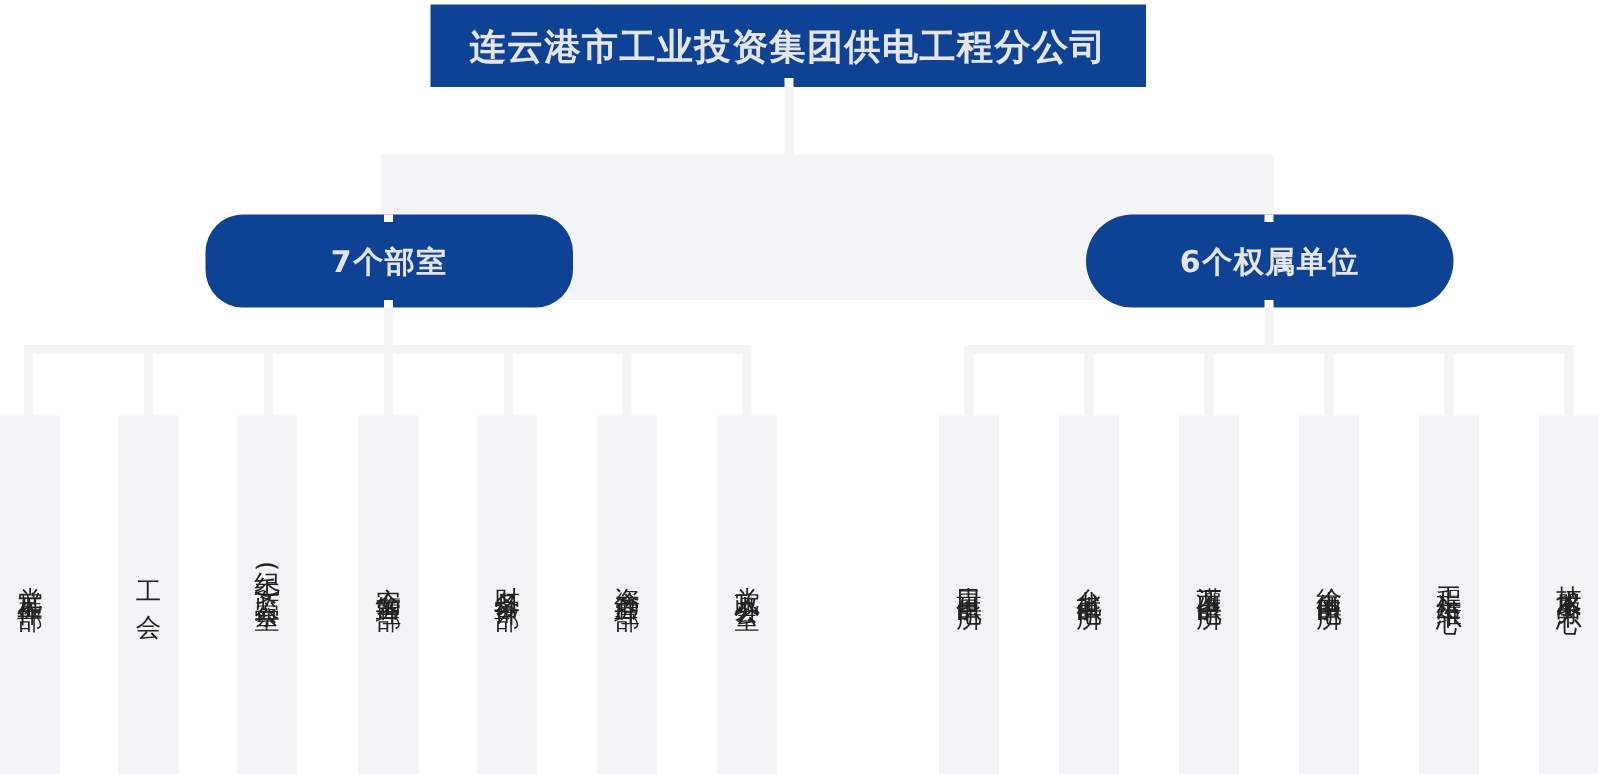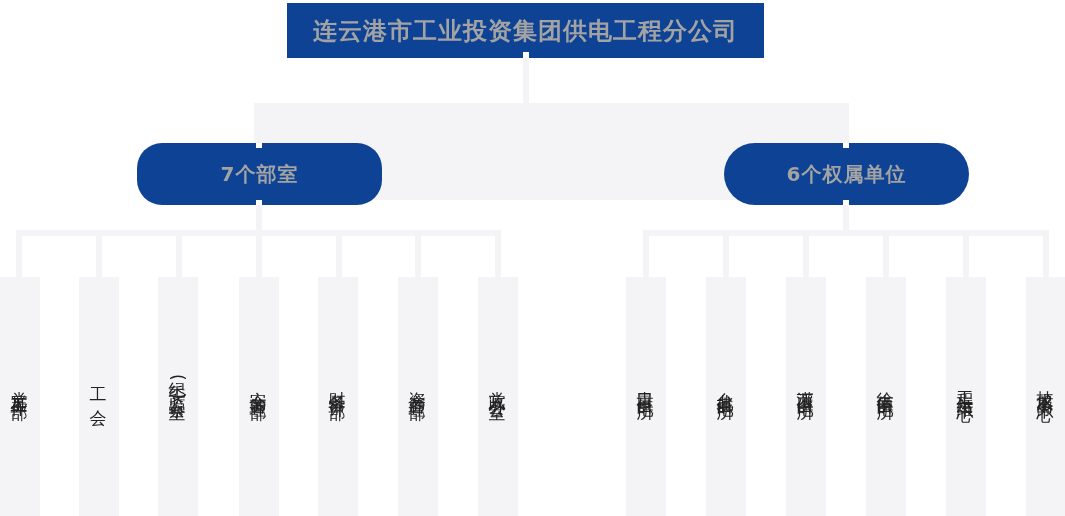--- a/index.html
+++ b/index.html
@@ -7,21 +7,21 @@
     position:relative;
     width:1065px;height:516px;
     overflow:hidden;
     background:#ffffff;
     font-family:"DejaVu Sans","Liberation Sans",sans-serif;
   }
   
   .blue-box{
     position:absolute;
     background:#0d4294;
-    color:#a3a3a3;
+    color:#e5e5e5;
     display:flex;align-items:center;justify-content:center;
     font-weight:bold;
   }
   #root-box{left:287px;top:3px;width:477px;height:55px;font-size:24px;letter-spacing:1px;}
   #group-left-box{left:137px;top:143px;width:245px;height:62px;font-size:20px;letter-spacing:1px;border-radius:25px;}
   #group-right-box{left:724px;top:143px;width:245px;height:62px;font-size:20px;letter-spacing:1px;border-radius:31px;}
   
   .conn{position:absolute;background:#f4f4f6;}
   #root-drop{left:523px;top:58px;width:6px;height:45px;}
   #band{left:254px;top:103px;width:595px;height:97px;}

